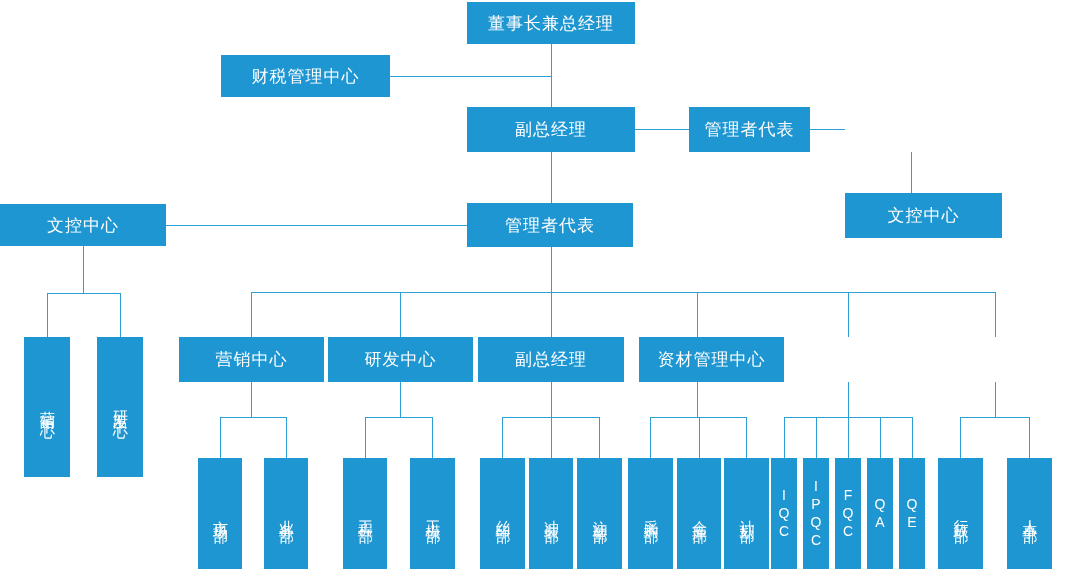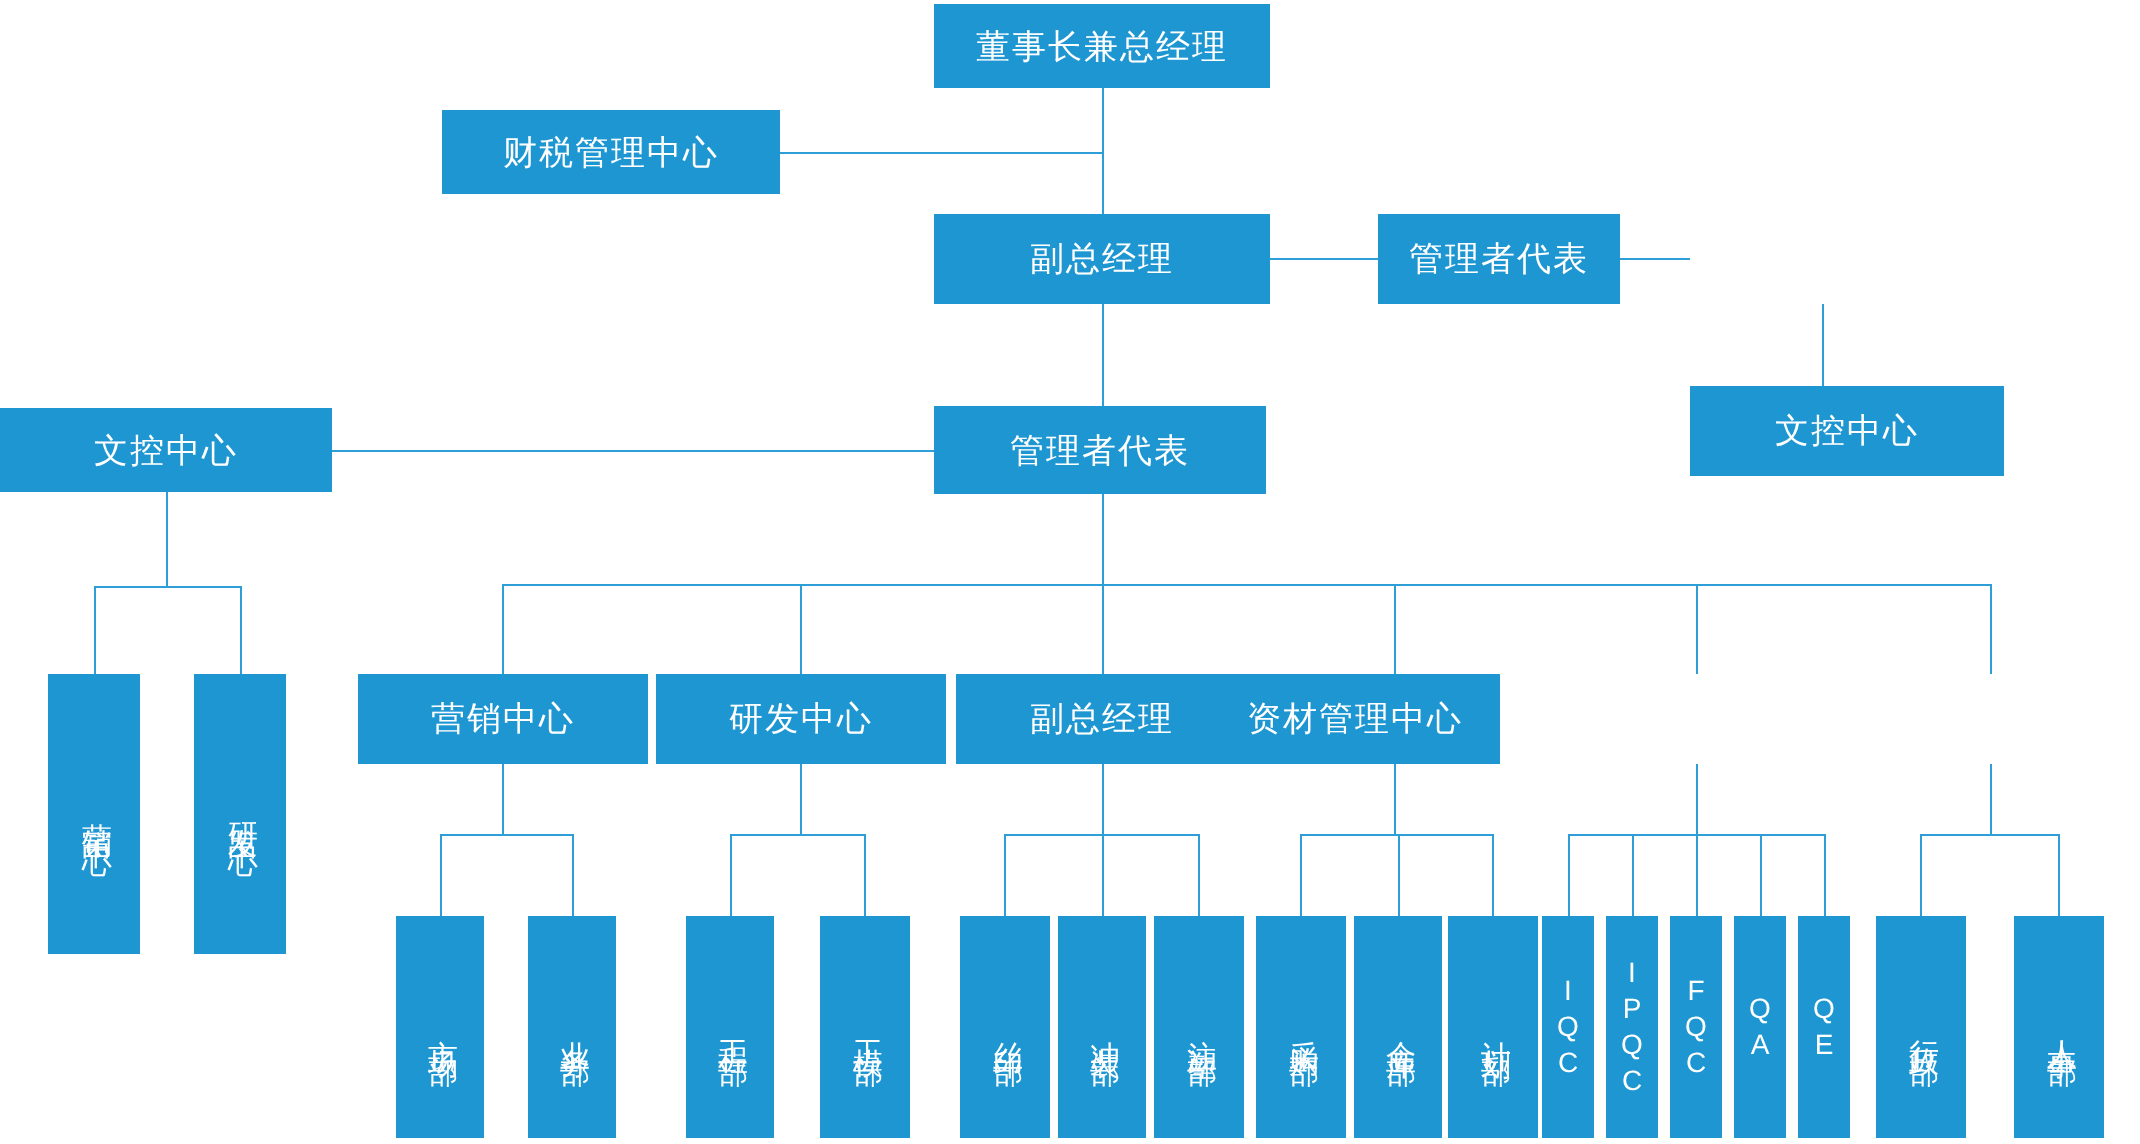--- a/index.html
+++ b/index.html
@@ -82,21 +82,21 @@
   <div class="node" style="left:845px;top:193px;width:157px;height:45px">文控中心</div>
   <div class="node" style="left:0px;top:204px;width:166px;height:42px">文控中心</div>
   <div class="node" style="left:467px;top:203px;width:166px;height:44px">管理者代表</div>
 
   <div class="node vert" style="left:24px;top:337px;width:46px;height:140px">营销中心</div>
   <div class="node vert" style="left:97px;top:337px;width:46px;height:140px">研发中心</div>
 
   <div class="node" style="left:179px;top:337px;width:145px;height:45px">营销中心</div>
   <div class="node" style="left:328px;top:337px;width:145px;height:45px">研发中心</div>
   <div class="node" style="left:478px;top:337px;width:146px;height:45px">副总经理</div>
-  <div class="node" style="left:605px;top:337px;width:145px;height:45px">资材管理中心</div>
+  <div class="node" style="left:639px;top:337px;width:145px;height:45px">资材管理中心</div>
 
   <div class="node vert" style="left:198px;top:458px;width:44px;height:111px">市场部</div>
   <div class="node vert" style="left:264px;top:458px;width:44px;height:111px">业务部</div>
   <div class="node vert" style="left:343px;top:458px;width:44px;height:111px">工程部</div>
   <div class="node vert" style="left:410px;top:458px;width:45px;height:111px">工模部</div>
   <div class="node vert" style="left:480px;top:458px;width:45px;height:111px">丝印部</div>
   <div class="node vert" style="left:529px;top:458px;width:44px;height:111px">冲装部</div>
   <div class="node vert" style="left:577px;top:458px;width:45px;height:111px">注塑部</div>
   <div class="node vert" style="left:628px;top:458px;width:45px;height:111px">采购部</div>
   <div class="node vert" style="left:677px;top:458px;width:44px;height:111px">仓库部</div>

